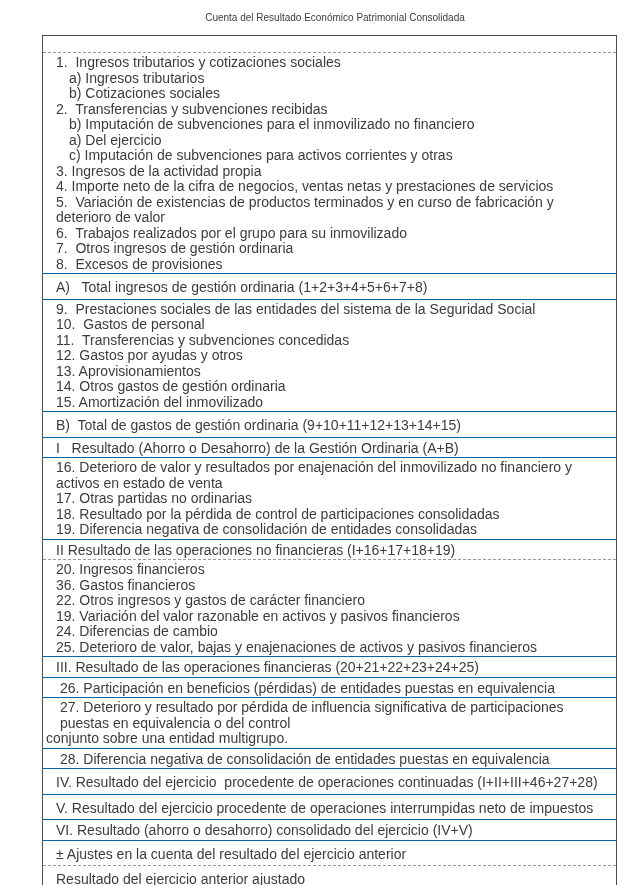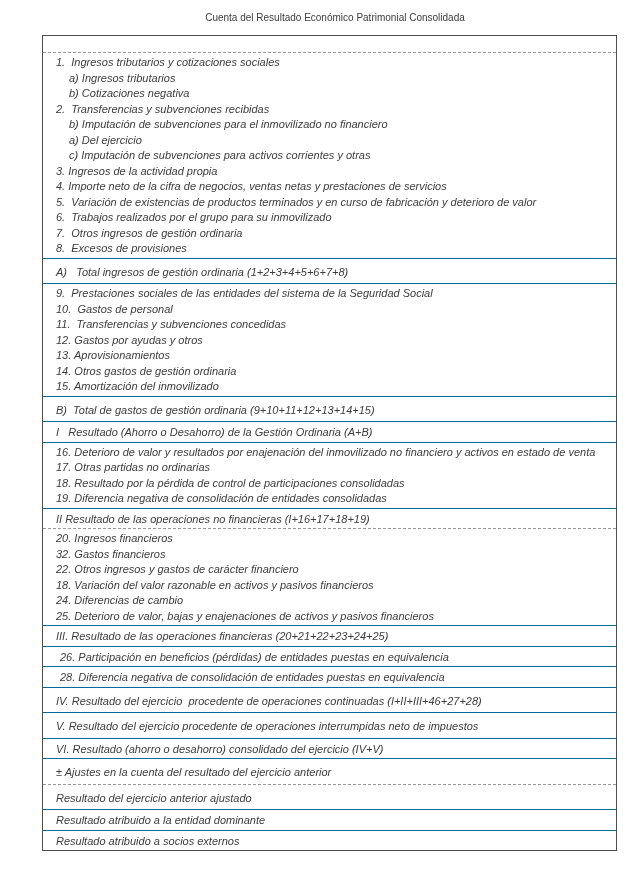--- a/index.html
+++ b/index.html
@@ -35,27 +35,26 @@
     background: #ffffff;
     box-sizing: border-box;
   }
   .row {
     box-sizing: border-box;
     border-top: 1px solid #0369a1;
   }
   .row.first { border-top: none; }
   .row.sep-dashed { border-top: 1px dashed #9a9a9a; }
   .line {
-    font-size: 11px;
+    font-size: 14px;
     line-height: 15.5px;
     padding-left: 13px;
     padding-right: 6px;
     white-space: pre-wrap;
     color: #3c3c3c;
-    font-style: italic;
   }
   .line.sub { padding-left: 26px; }
   .line.indent-more { padding-left: 17px; }
   .line.flush-left { padding-left: 3px; }
   .row.spacer { height: 16px; }
   .row.block { padding: 2px 0 1px 0; }
   .row.tall { padding: 6px 0 3px 0; }
   .row.short { padding: 3px 0 1px 0; }
   .row.wrap2 { padding: 2px 0 1px 0; }
 </style>
@@ -66,21 +65,21 @@
 
   <div class="doc-title">Cuenta del Resultado Económico Patrimonial Consolidada</div>
 
   <div class="grid">
 
     <div class="row spacer first"></div>
 
     <div class="row block sep-dashed">
       <div class="line">1.  Ingresos tributarios y cotizaciones sociales</div>
       <div class="line sub">a) Ingresos tributarios</div>
-      <div class="line sub">b) Cotizaciones negativa</div>
+      <div class="line sub">b) Cotizaciones sociales</div>
       <div class="line">2.  Transferencias y subvenciones recibidas</div>
       <div class="line sub">b) Imputación de subvenciones para el inmovilizado no financiero</div>
       <div class="line sub">a) Del ejercicio</div>
       <div class="line sub">c) Imputación de subvenciones para activos corrientes y otras</div>
       <div class="line">3. Ingresos de la actividad propia</div>
       <div class="line">4. Importe neto de la cifra de negocios, ventas netas y prestaciones de servicios</div>
       <div class="line">5.  Variación de existencias de productos terminados y en curso de fabricación y deterioro de valor</div>
       <div class="line">6.  Trabajos realizados por el grupo para su inmovilizado</div>
       <div class="line">7.  Otros ingresos de gestión ordinaria</div>
       <div class="line">8.  Excesos de provisiones</div>
@@ -114,35 +113,39 @@
       <div class="line">18. Resultado por la pérdida de control de participaciones consolidadas</div>
       <div class="line">19. Diferencia negativa de consolidación de entidades consolidadas</div>
     </div>
 
     <div class="row short">
       <div class="line">II Resultado de las operaciones no financieras (I+16+17+18+19)</div>
     </div>
 
     <div class="row block sep-dashed">
       <div class="line">20. Ingresos financieros</div>
-      <div class="line">32. Gastos financieros</div>
+      <div class="line">36. Gastos financieros</div>
       <div class="line">22. Otros ingresos y gastos de carácter financiero</div>
-      <div class="line">18. Variación del valor razonable en activos y pasivos financieros</div>
+      <div class="line">19. Variación del valor razonable en activos y pasivos financieros</div>
       <div class="line">24. Diferencias de cambio</div>
       <div class="line">25. Deterioro de valor, bajas y enajenaciones de activos y pasivos financieros</div>
     </div>
 
     <div class="row short">
       <div class="line">III. Resultado de las operaciones financieras (20+21+22+23+24+25)</div>
     </div>
 
     <div class="row short">
       <div class="line indent-more">26. Participación en beneficios (pérdidas) de entidades puestas en equivalencia</div>
     </div>
 
+    <div class="row wrap2">
+      <div class="line indent-more">27. Deterioro y resultado por pérdida de influencia significativa de participaciones puestas en equivalencia o del control</div>
+      <div class="line flush-left">conjunto sobre una entidad multigrupo.</div>
+    </div>
 
     <div class="row short">
       <div class="line indent-more">28. Diferencia negativa de consolidación de entidades puestas en equivalencia</div>
     </div>
 
     <div class="row tall">
       <div class="line">IV. Resultado del ejercicio  procedente de operaciones continuadas (I+II+III+46+27+28)</div>
     </div>
 
     <div class="row tall">

